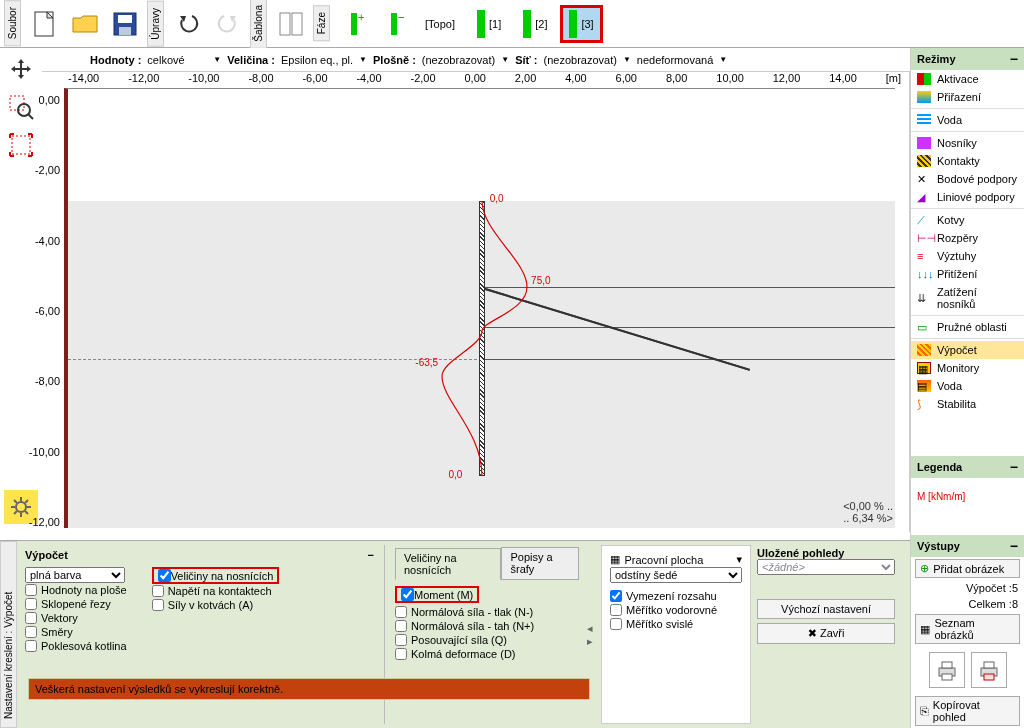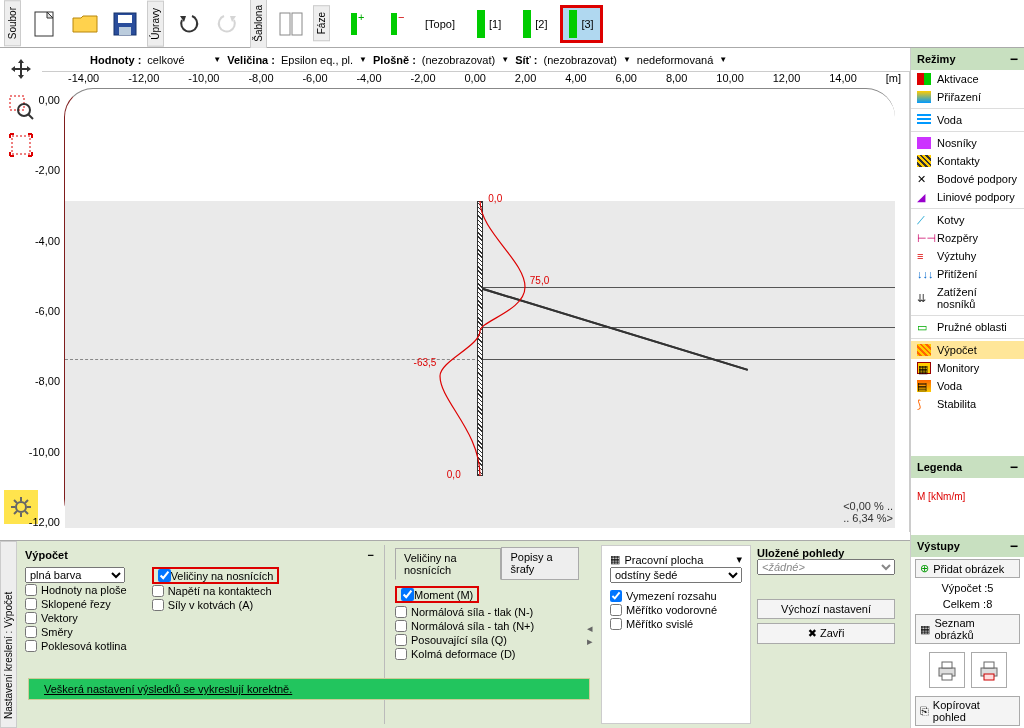--- a/index.html
+++ b/index.html
@@ -22,61 +22,61 @@
 
 .left-strip { position: absolute; left: 0; top: 48px; width: 42px; background: #fff; display: flex; flex-direction: column; align-items: center; padding-top: 4px; gap: 4px; }
 .ls-btn { width: 34px; height: 34px; display: flex; align-items: center; justify-content: center; border: 1px solid transparent; }
 .ls-gear { position: absolute; left: 4px; top: 490px; width: 34px; height: 34px; background: #ffe44d; display:flex;align-items:center;justify-content:center; }
 
 
 .canvas-wrap { position: absolute; left: 42px; top: 72px; width: 868px; height: 460px; background: #fff; border-right: 1px solid #ccc; }
 .ruler-top { position: absolute; top: 0; left: 22px; right: 4px; height: 16px; font-size: 9px; display:flex; justify-content:space-between; padding:0 4px; }
 .ruler-left { position: absolute; left: 0; top: 18px; width: 20px; bottom: 0; font-size: 9px; display:flex; flex-direction:column; justify-content:space-between; align-items:flex-end; padding:4px 2px; }
 .ruler-left span { transform: translateY(0); }
-.plot { position: absolute; left: 22px; top: 16px; right: 14px; bottom: 4px; border-left:1px solid #7f1d1d; border-top: 1px solid #888; border-radius: 29px; }
+.plot { position: absolute; left: 22px; top: 16px; right: 14px; bottom: 4px; border-left:4px solid #7f1d1d; border-top: 1px solid #888; }
 .soil-bg { position:absolute; left:0; right:0; top:112px; bottom:0; background:#eaeaea; }
 .wall { position:absolute; left:50%; top:112px; width:6px; height:275px; background: repeating-linear-gradient(45deg,#333,#333 1px,#fff 1px,#fff 3px); transform:translateX(-3px); border:1px solid #333; }
 .line1 { position:absolute; left:50%; right:0; top:198px; height:1px; background:#555;}
 .line2 { position:absolute; left:50%; right:0; top:238px; height:1px; background:#555;}
 .line3 { position:absolute; left:50%; right:0; top:270px; height:1px; background:#555;}
 .anchor { position:absolute; left:50%; top:198px; width:280px; height:1px; background:#333; transform-origin:left center; transform:rotate(17deg); border-top:2px solid #333;}
 .dash-l { position:absolute; left:0; top:270px; width:50%; border-top:1px dashed #888;}
 .moment-curve { position:absolute; left:calc(50% - 70px); top:112px; width:140px; height:275px; }
 .red-lbl { position:absolute; color:#d00; font-size:10px; }
 .pct { position:absolute; right:16px; bottom:8px; font-size:10px; color:#333; text-align:right; }
 
 
 .right-panel { position: absolute; right: 0; top: 48px; width: 114px; bottom: 0; background: #fff; border-left: 1px solid #ccc; display:flex; flex-direction:column; }
 .rp-header { background: #c8e0c0; padding: 3px 6px; font-weight: bold; display:flex; justify-content:space-between; align-items:center; }
 .rp-header .min { font-size:14px; font-weight:bold; }
 .rp-item { padding: 3px 6px; display:flex; align-items:center; gap:6px; cursor:pointer; font-size:11px; }
 .rp-item.active { background:#ffe699; }
 .rp-sep { height:1px; background:#ddd; margin:2px 0; }
 .rp-icon { width:14px; height:12px; display:inline-block; }
 .legend-red { color:#d00; padding:13px 6px; font-size:10px; }
-.out-row { padding:2px 6px; display:flex; justify-content:center; font-size:11px;}
+.out-row { padding:2px 6px; display:flex; justify-content:flex-end; font-size:11px;}
 .out-btn { margin:2px 4px; padding:2px 4px; border:1px solid #aaa; background:#f4f4f4; font-size:11px; display:flex; align-items:center; gap:4px;}
 .print-row { display:flex; gap:6px; justify-content:center; padding:6px 0;}
 .print-btn { width:36px; height:36px; border:1px solid #aaa; background:#fff; display:flex; align-items:center; justify-content:center;}
 
 
 .bottom-panel { position:absolute; left:0; top:540px; right:114px; bottom:0; background:#e0ead4; border-top:1px solid #aaa; display:flex; }
 .bp-vtab { writing-mode: vertical-rl; transform: rotate(180deg); font-size:10px; padding:8px 2px; background:#eee; border:1px solid #ccc; }
 .bp-col { padding:6px 8px; }
 .bp-title { font-weight:bold; padding:2px 0 6px 0; display:flex; align-items:center; gap:8px;}
 .bp-title .min { margin-left:auto; font-weight:bold;}
 .chk { display:flex; align-items:center; gap:4px; padding:1px 0; font-size:11px;}
 .chk input { width:12px; height:12px;}
 .red-box { border:2px solid #d00; padding:0 4px; display:inline-flex; align-items:center;}
 select.small { font-size:11px; width:100px;}
 .tabs { display:flex; border-bottom:1px solid #aaa; gap:0;}
 .tab { padding:3px 8px; background:#eee; border:1px solid #aaa; border-bottom:none; font-size:11px;}
 .tab.active { background:#e0ead4; border-bottom:1px solid #e0ead4; position:relative; top:1px;}
 .sep-v { width:1px; background:#bbb; margin:4px 2px;}
-.footer-msg { position:absolute; left:28px; bottom:28px; right:320px; background:#22c55e; border:1px solid #cc9; padding:4px 15px; font-size:11px;text-decoration:underline;}
+.footer-msg { position:absolute; left:28px; bottom:28px; right:320px; background:#c2410c; border:1px solid #cc9; padding:4px 6px; font-size:11px;}
 .btn { padding:3px 10px; border:1px solid #aaa; background:#f4f4f4; font-size:11px;}
 .saved-col { width:150px; padding:6px;}
 .saved-row { display:flex; gap:4px; margin-top:4px;}
 .saved-row .g { color:#090;}
 </style>
 </head>
 <body>
 
 <div class="top-toolbar">
   <div class="vtab">Soubor</div>

